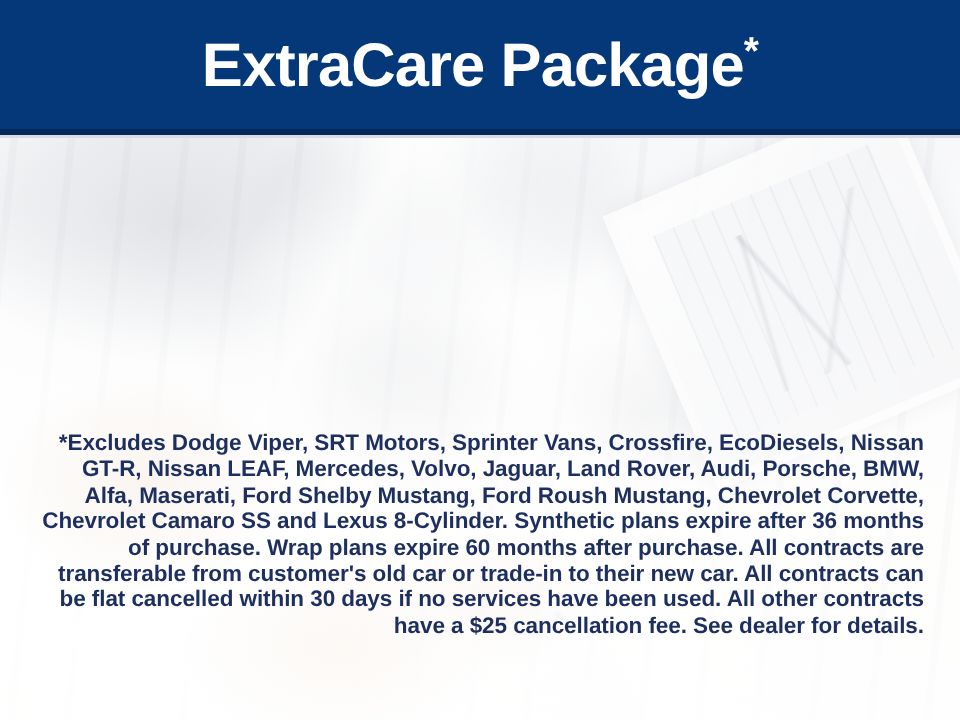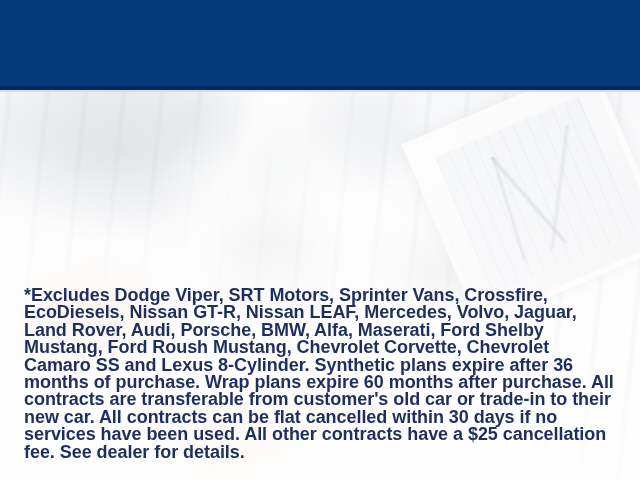--- a/index.html
+++ b/index.html
@@ -201,22 +201,22 @@
     font-size: 22px;
     vertical-align: 2px;
     padding-right: 2px;
   }
 
   
   .disclaimer {
     position: absolute;
     left: 24px; top: 287px;
     width: 592px;
-    text-align: left;
-    font-size: 18px;
+    text-align: right;
+    font-size: 15px;
     font-weight: bold;
     line-height: 17.4px;
     color: #1d2f5e;
     letter-spacing: -0.05px;
     z-index: 4;
   }
 </style>
 </head>
 <body>
 
@@ -230,17 +230,20 @@
     <div class="bg-laptop"></div>
     <div class="layer bg-hands"></div>
     <div class="layer bg-clutter"></div>
     <div class="layer bg-veil"></div>
   </div>
 
   <div class="header-band"></div>
   <div class="header-rule"></div>
   <div class="header-rule-2"></div>
 
+  <div class="headline">
+    <span>ExtraCare Package</span><span class="star">*</span>
+  </div>
 
 
   <div class="disclaimer">*Excludes Dodge Viper, SRT Motors, Sprinter Vans, Crossfire, EcoDiesels, Nissan GT-R, Nissan LEAF, Mercedes, Volvo, Jaguar, Land Rover, Audi, Porsche, BMW, Alfa, Maserati, Ford Shelby Mustang, Ford Roush Mustang, Chevrolet Corvette, Chevrolet Camaro SS and Lexus 8-Cylinder. Synthetic plans expire after 36 months of purchase. Wrap plans expire 60 months after purchase. All contracts are transferable from customer's old car or trade-in to their new car. All contracts can be flat cancelled within 30 days if no services have been used. All other contracts have a $25 cancellation fee. See dealer for details.</div>
 
 </div>
 
 </body></html>

